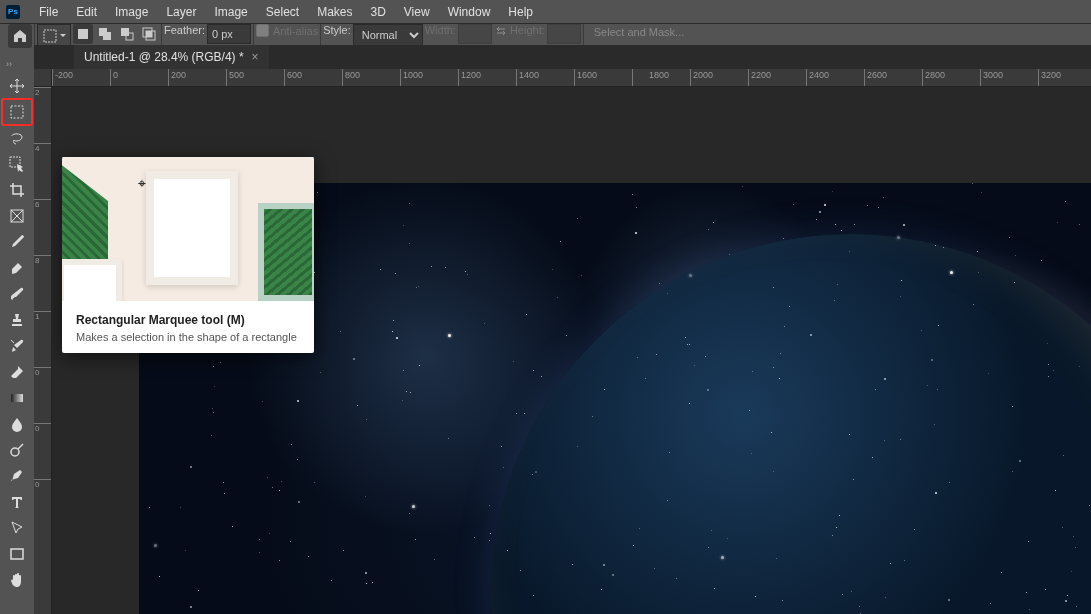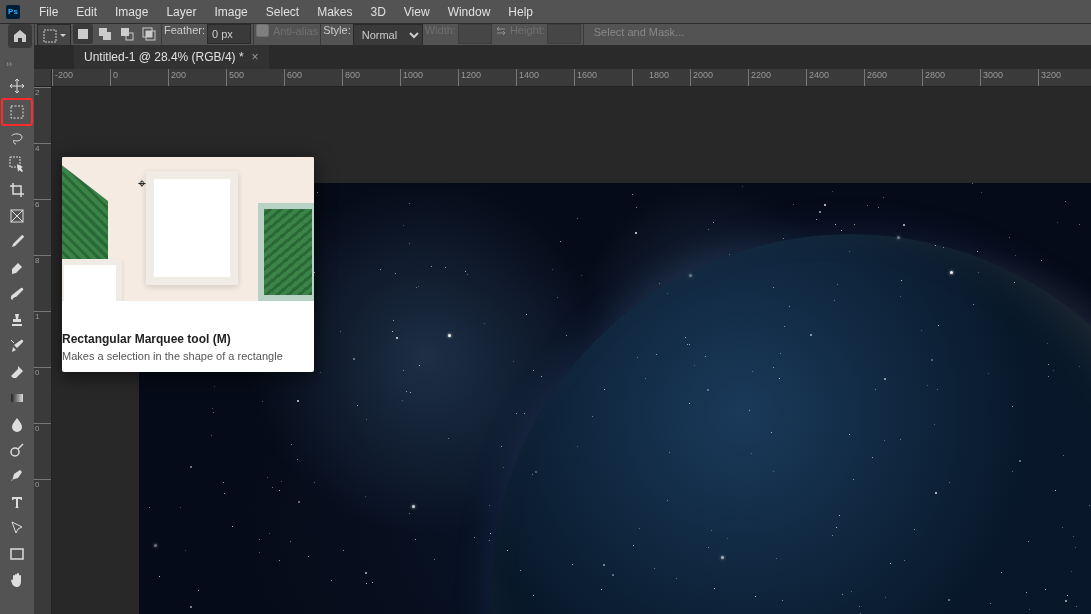--- a/index.html
+++ b/index.html
@@ -56,21 +56,21 @@
 .stars { position: absolute; inset: 0; }
 .star { position: absolute; background: #fff; border-radius: 50%; }
 
 .tooltip { position: absolute; top: 70px; left: 10px; width: 252px; background: #fff; color: #222; border-radius: 2px; box-shadow: 0 4px 20px rgba(0,0,0,0.6); z-index: 10; overflow: hidden; }
 .tooltip .preview { height: 144px; background: #f5ebe3; position: relative; overflow: hidden; }
 .tooltip .preview .leaf-l { position: absolute; left: -14px; top: 2px; width: 60px; height: 140px; }
 .tooltip .preview .leaf-r { position: absolute; right: -4px; top: 46px; width: 60px; height: 98px; background: #b8d3c6; }
 .tooltip .preview .frame { position: absolute; left: 84px; top: 14px; width: 92px; height: 114px; background: #fff; border: 8px solid #f0ece5; box-shadow: 0 2px 6px rgba(0,0,0,0.15);}
 .tooltip .preview .frame2 { position: absolute; left: -4px; bottom: -6px; width: 64px; height: 48px; background: #fff; border: 6px solid #f0ece5; box-shadow: 0 2px 4px rgba(0,0,0,0.12);}
 .tooltip .preview .cursor { position: absolute; left: 76px; top: 18px; font-size: 14px; color: #000; }
-.tooltip .body { padding: 12px 0 10px; margin-top: 19px; }
+.tooltip .body { padding: 12px 14px 10px; }
 .tooltip .title { font-weight: 600; font-size: 12px; color: #222; margin-bottom: 4px; }
 .tooltip .desc { font-size: 11px; color: #555; }
 .tooltip .learn { display: block; text-align: right; color: #1473e6; font-weight: 600; font-size: 12px; padding: 6px 14px 10px; cursor: pointer; }
 
 .leaf-shape { background: repeating-linear-gradient(45deg, #2a6838 0 3px, #3a8448 3px 7px); clip-path: polygon(10% 0, 100% 30%, 100% 100%, 0 100%, 0 10%);}
 .leaf-r .leaf-shape-inner { position: absolute; inset: 6px; background: repeating-linear-gradient(-40deg, #2a6838 0 3px, #3a8448 3px 7px);}
 </style>
 </head>
 <body>
 

